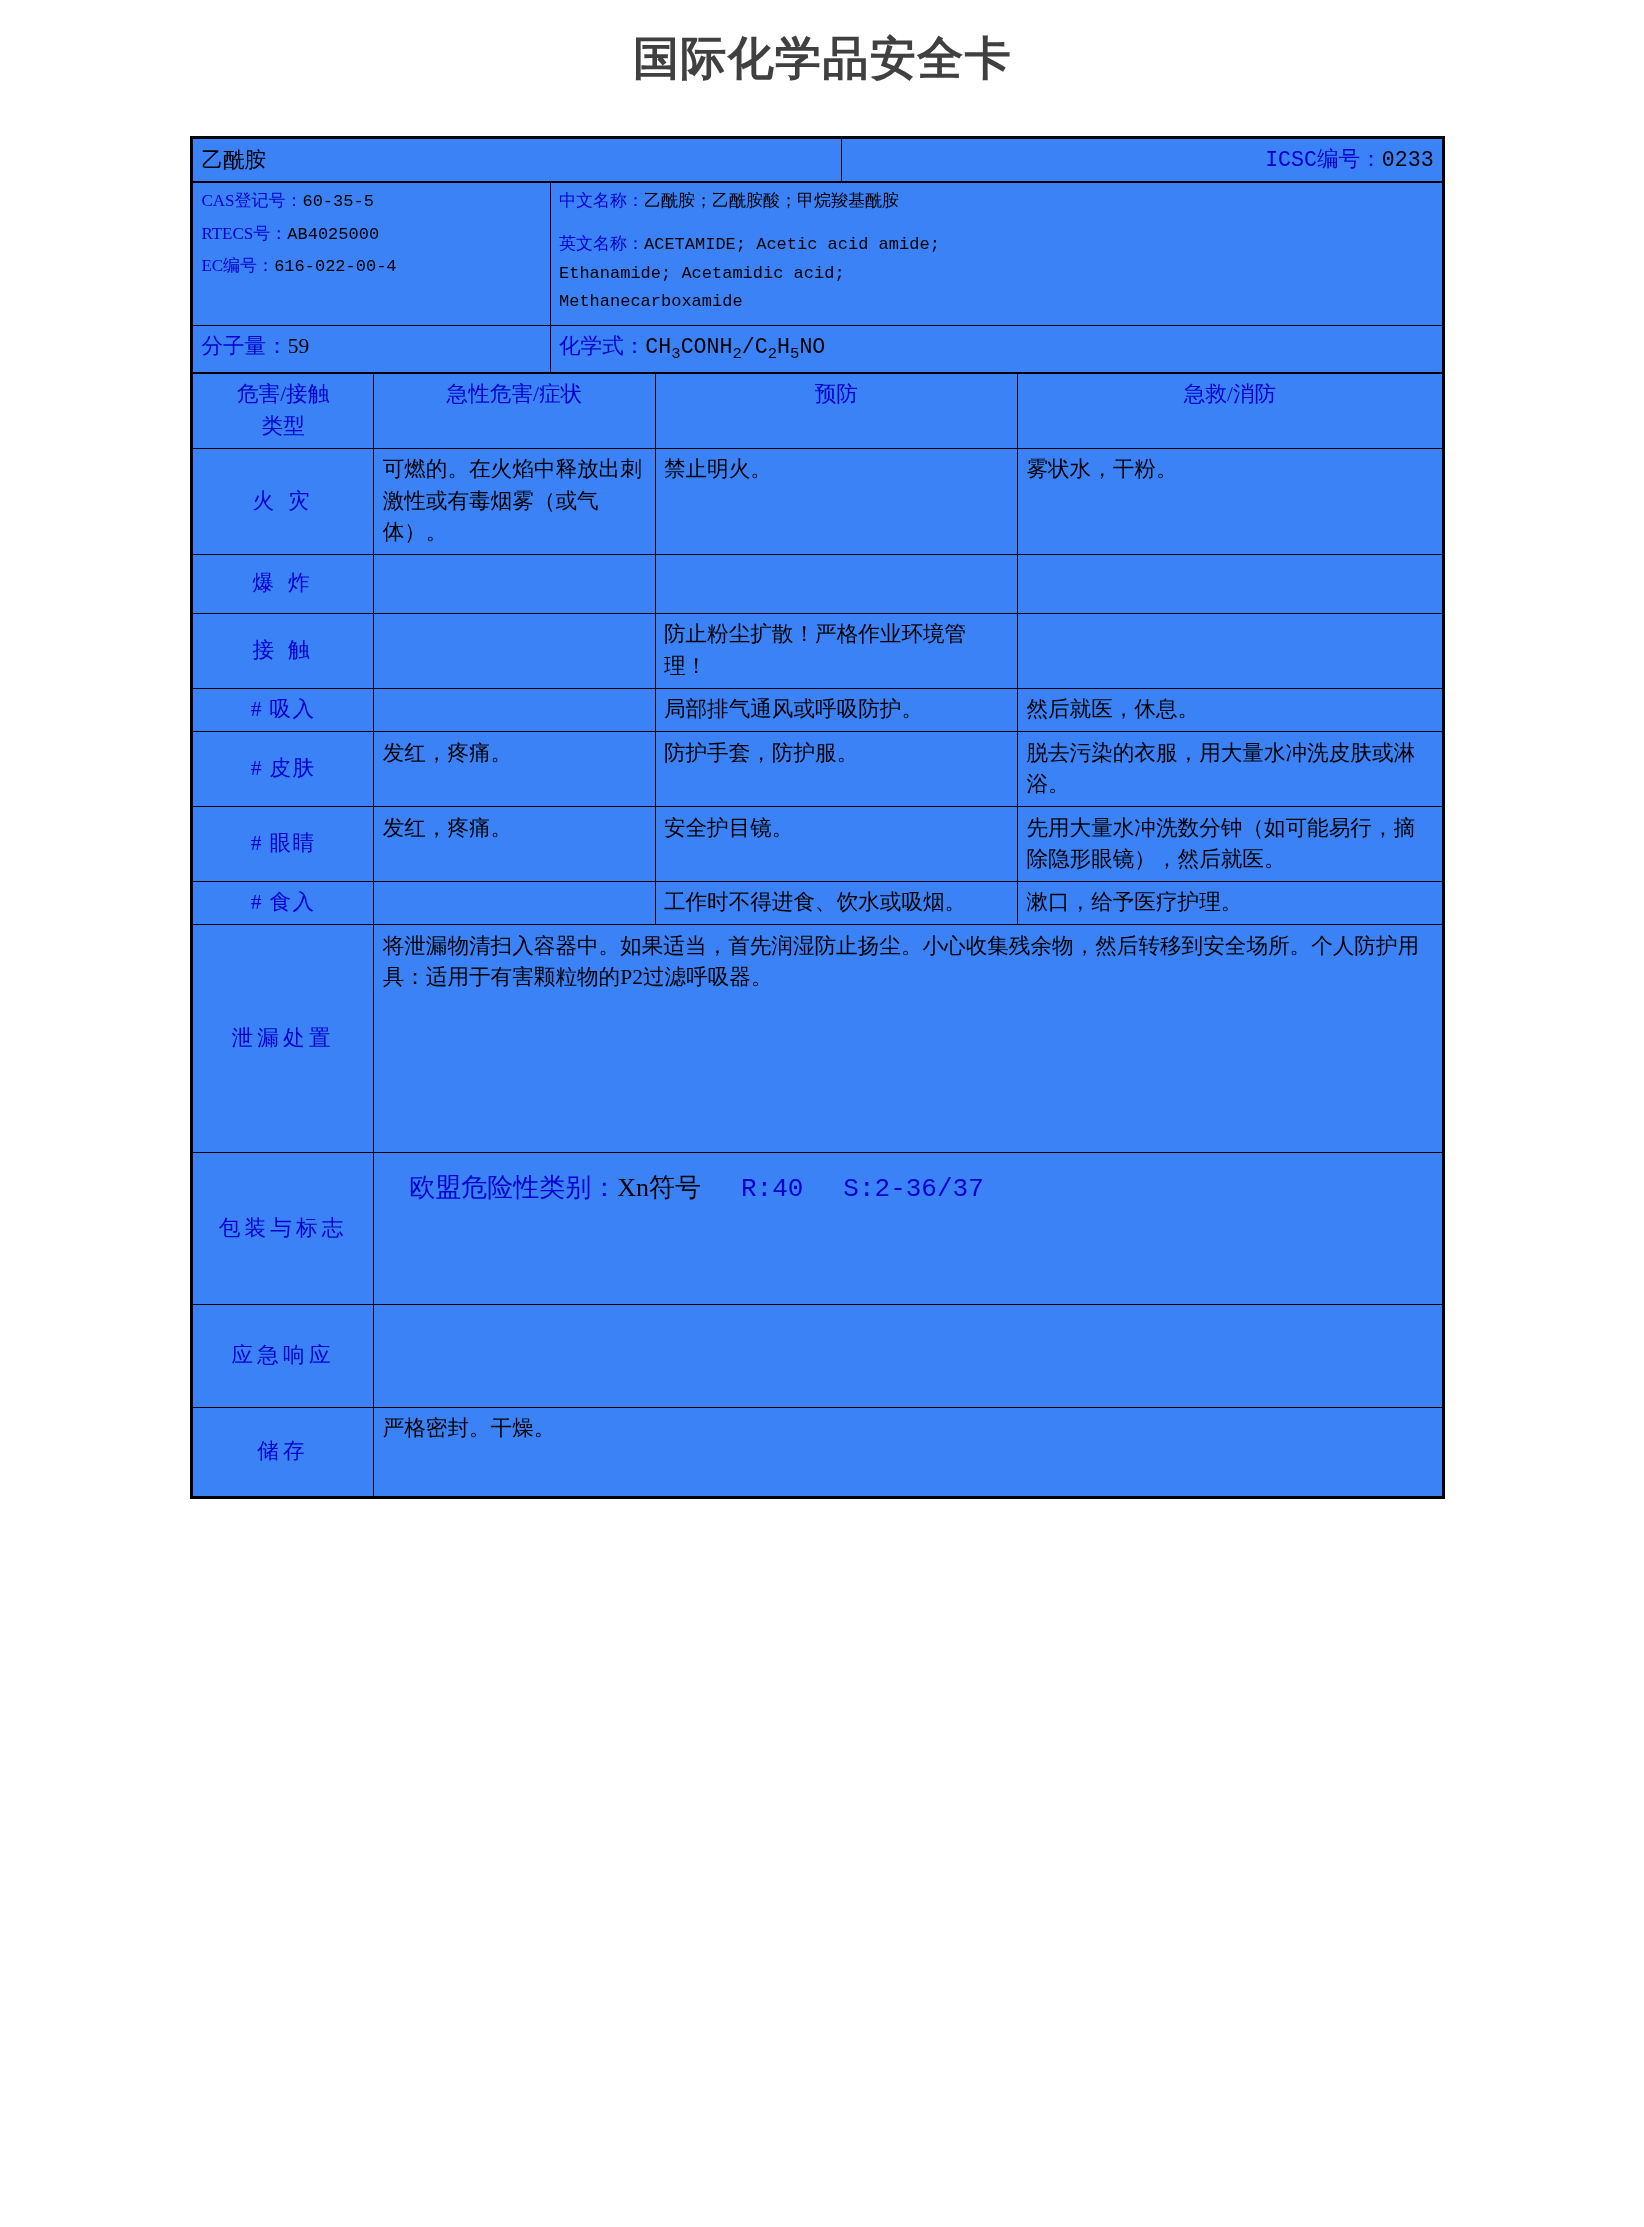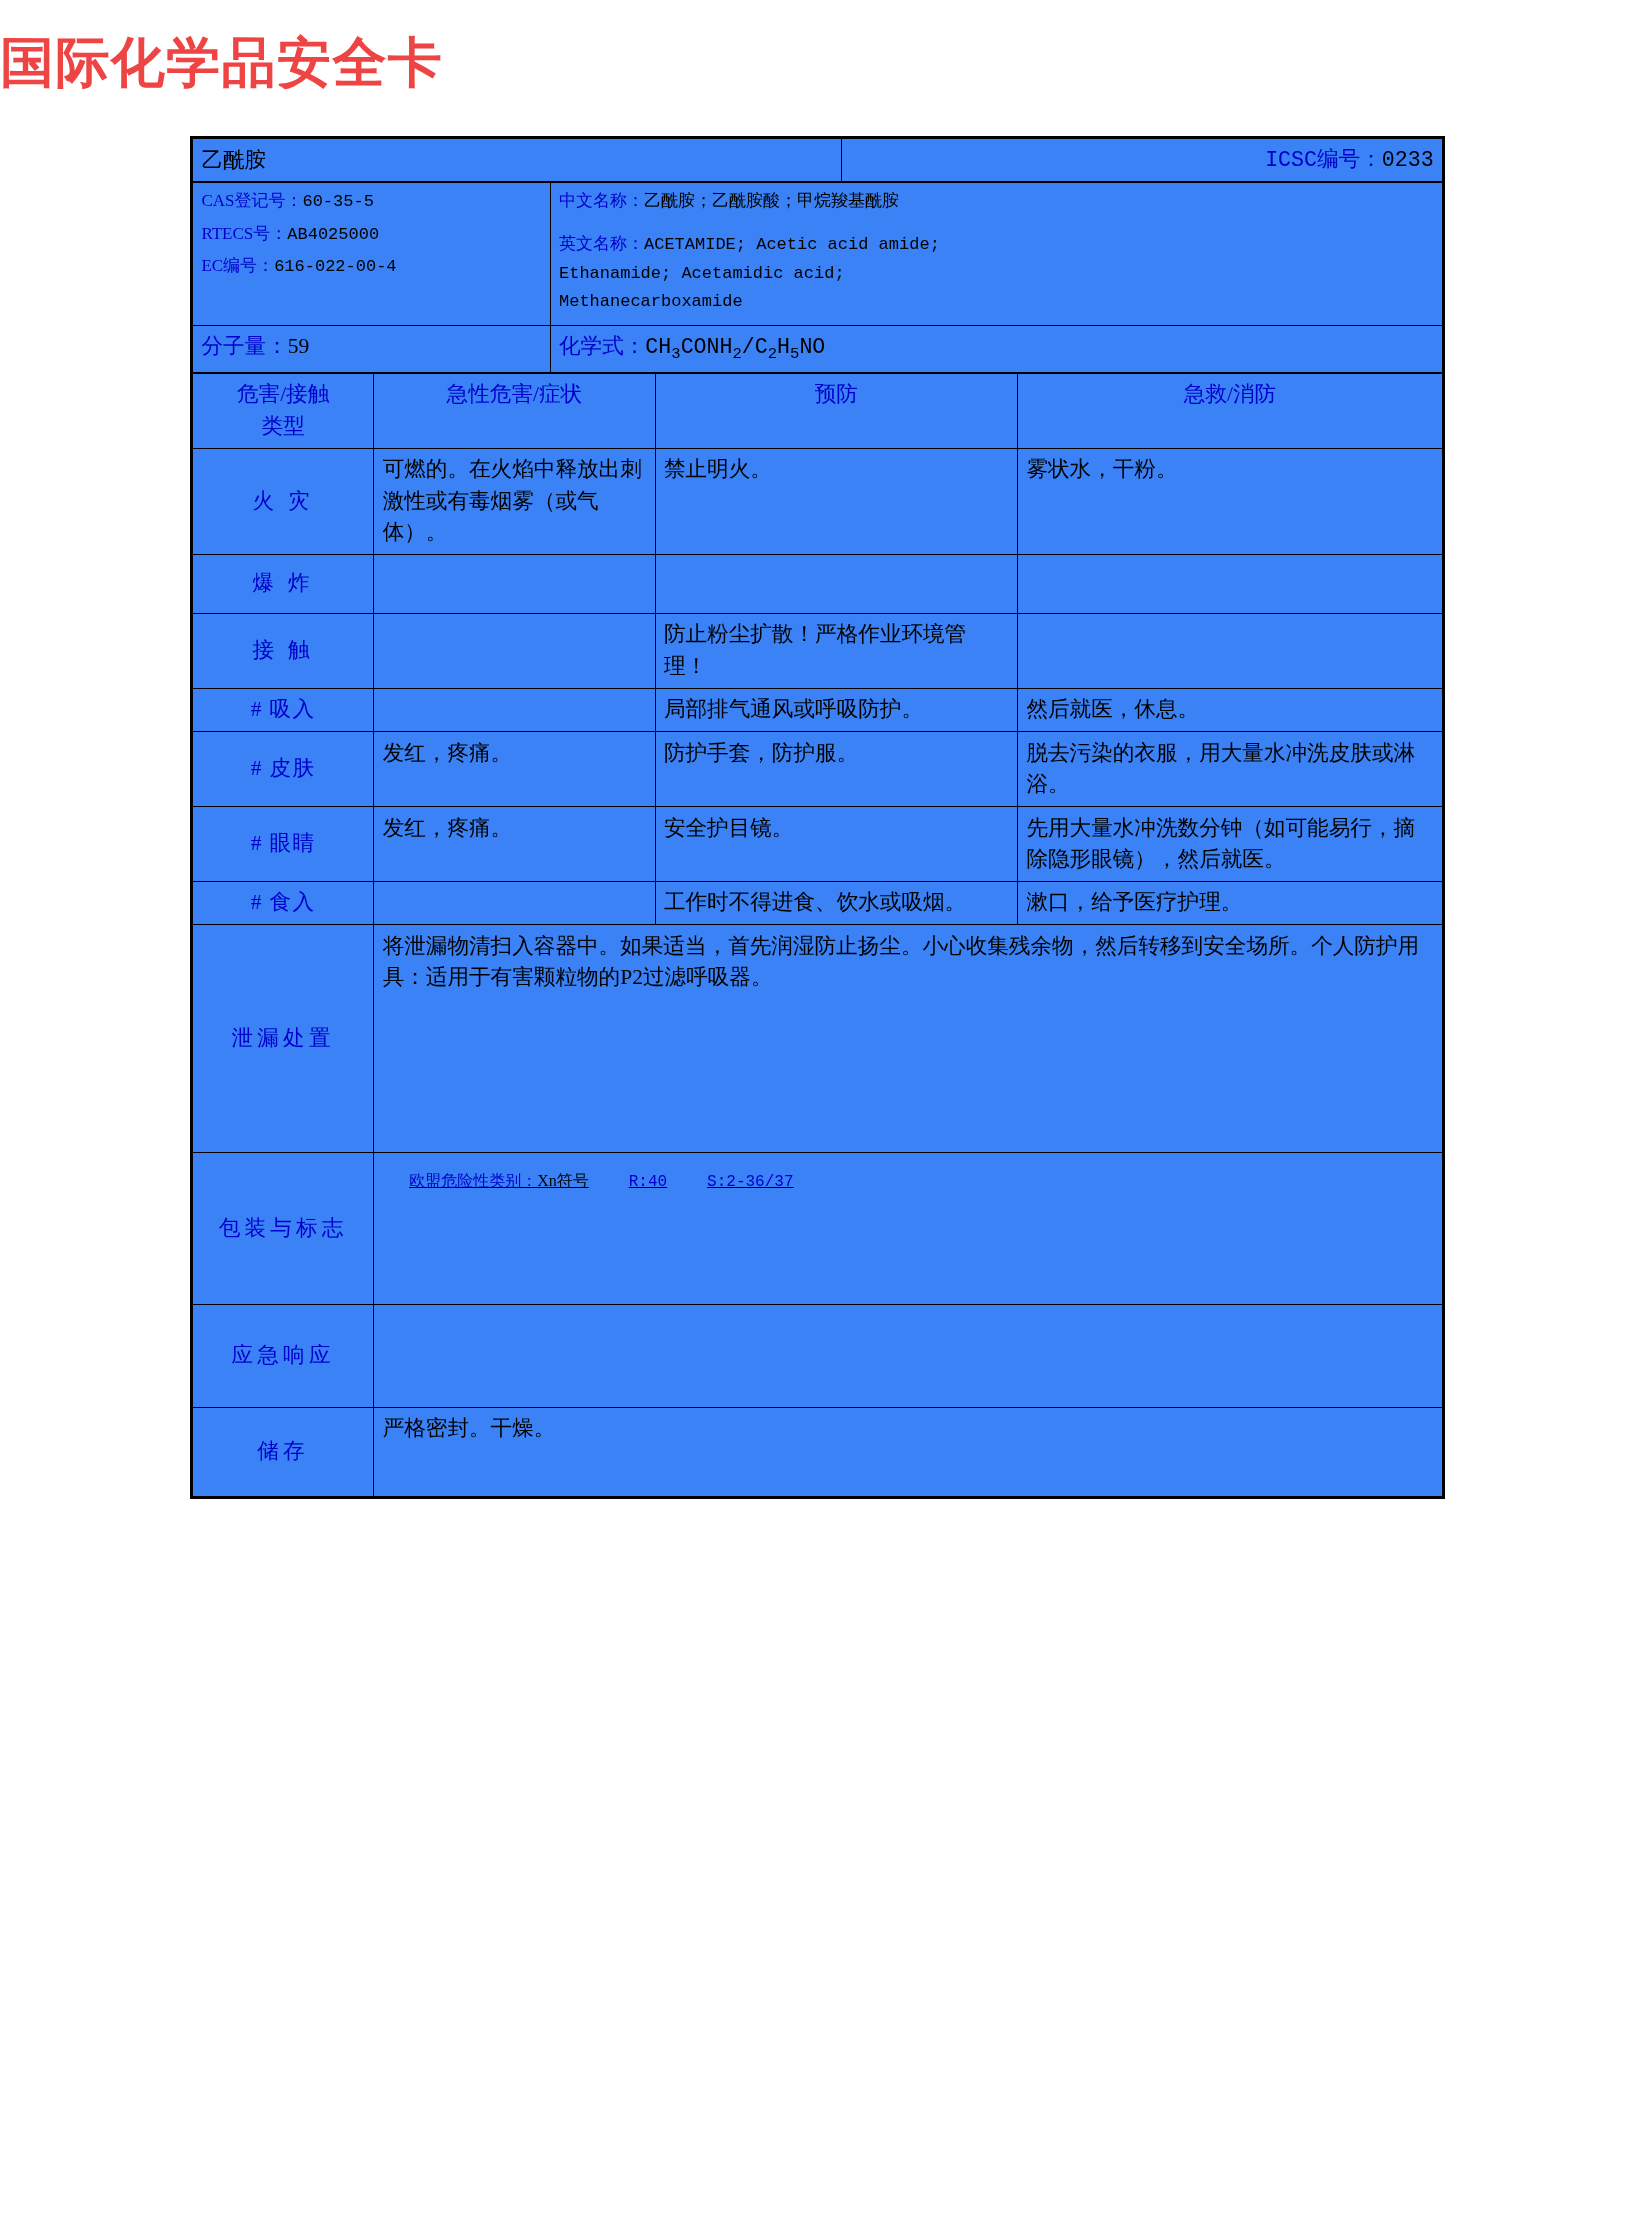--- a/index.html
+++ b/index.html
@@ -13,25 +13,25 @@
     font-family: "Liberation Serif", serif;
     color: #000000;
   }
   .page {
     position: relative;
     width: 1645px;
     height: 2227px;
     box-sizing: border-box;
   }
   .doc-title {
-    text-align: left;
-    color: #ef4444;
+    text-align: center;
+    color: #404040;
     font-family: "Liberation Sans", sans-serif;
     font-weight: bold;
-    font-size: 54px;
+    font-size: 46px;
     letter-spacing: 1.4px;
     margin: 33px 0 0 0;
     line-height: 1.1;
   }
   .card {
     position: absolute;
     left: 190px;
     top: 103px;
     width: 1255px;
     border: 2.8px solid #000000;
@@ -128,23 +128,22 @@
   .cell-text {
     font-size: 21.6px;
     line-height: 1.42;
   }
   .big-cell {
     font-size: 22px;
     line-height: 1.5;
     padding: 9.8px 11px;
   }
   .pack-line {
-    font-size: 16px;
+    font-size: 26px;
     padding: 9.8px 15.3px 0 26.5px;
-    text-decoration: underline;
   }
   .pack-line .lbl { color: #0000cc; }
   .pack-line .code { color: #0000cc; font-family: "Liberation Mono", monospace; }
   .pack-line .val { font-family: "Liberation Serif", serif; }
   .gap { display: inline-block; width: 40px; }
 </style>
 </head>
 <body>
 
 <div class="page">

